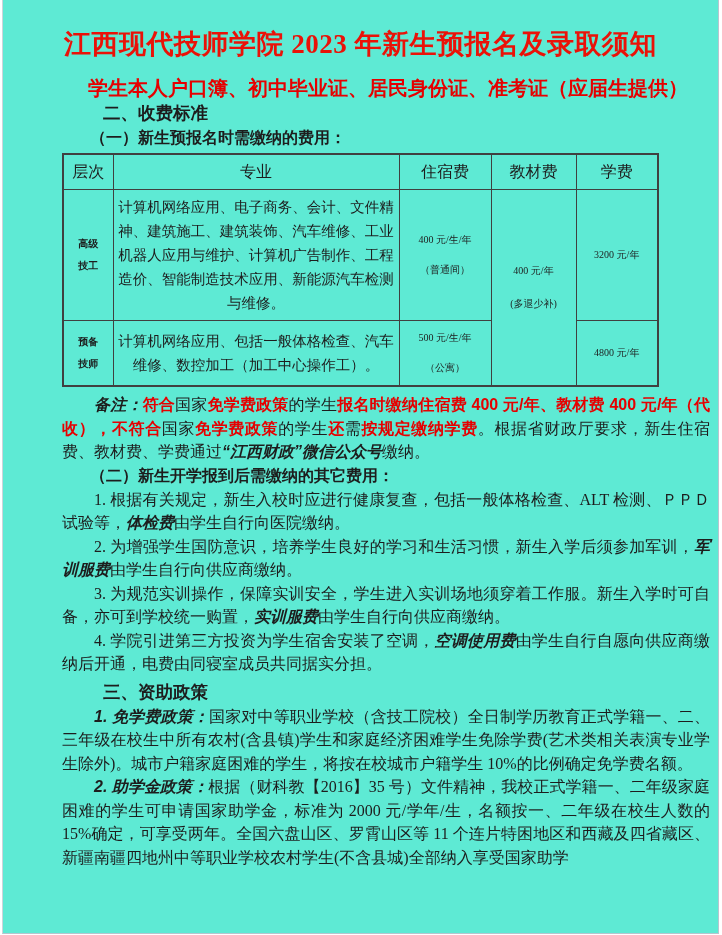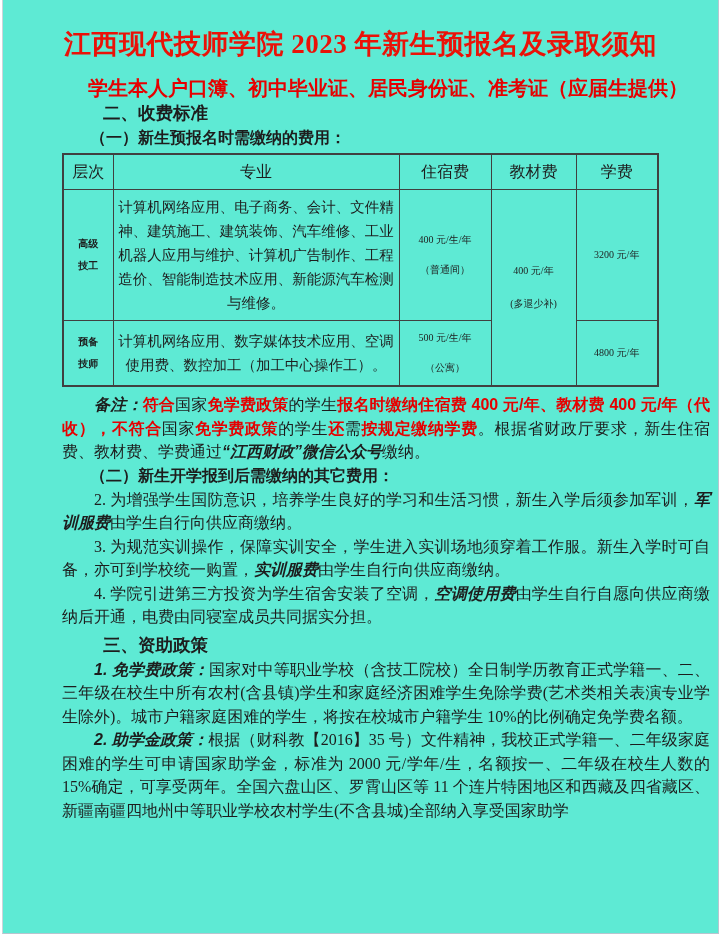--- a/index.html
+++ b/index.html
@@ -148,33 +148,34 @@
           </td>
           <td class="fee-cell" rowspan="2">
             <div>400 元/年</div>
             <div class="fee-sub2">(多退少补)</div>
           </td>
           <td class="fee-cell">3200 元/年</td>
         </tr>
         <tr class="row-prep">
           <td class="level-cell">预备
 技师</td>
-          <td class="major-cell">计算机网络应用、数字媒体技术应用、空调使用费、数控加工（加工中心操作工）。</td>
+          <td class="major-cell">计算机网络应用、包括一般体格检查、汽车维修、数控加工（加工中心操作工）。</td>
           <td class="fee-cell">
             <div>500 元/生/年</div>
             <div class="fee-sub">（公寓）</div>
           </td>
           <td class="fee-cell">4800 元/年</td>
         </tr>
       </tbody>
     </table>
 
     <p class="body-p note"><span class="sg-b">备注：</span><span class="sg-rb">符合</span><span class="sg-n">国家</span><span class="sg-rb">免学费政策</span><span class="sg-n">的学生</span><span class="sg-rb">报名时缴纳住宿费 400 元/年、教材费 400 元/年（代收），不符合</span><span class="sg-n">国家</span><span class="sg-rb">免学费政策</span><span class="sg-n">的学生</span><span class="sg-rb">还</span><span class="sg-n">需</span><span class="sg-rb">按规定缴纳学费</span><span class="sg-n">。根据省财政厅要求，新生住宿费、教材费、学费通过</span><span class="sg-b">“江西财政”微信公众号</span><span class="sg-n">缴纳。</span></p>
 
     <div class="sub-head">（二）新生开学报到后需缴纳的其它费用：</div>
+    <p class="body-p"><span class="sg-n">1. 根据有关规定，新生入校时应进行健康复查，包括一般体格检查、ALT 检测、ＰＰＤ试验等，</span><span class="sg-b">体检费</span><span class="sg-n">由学生自行向医院缴纳。</span></p>
     <p class="body-p"><span class="sg-n">2. 为增强学生国防意识，培养学生良好的学习和生活习惯，新生入学后须参加军训，</span><span class="sg-b">军训服费</span><span class="sg-n">由学生自行向供应商缴纳。</span></p>
     <p class="body-p"><span class="sg-n">3. 为规范实训操作，保障实训安全，学生进入实训场地须穿着工作服。新生入学时可自备，亦可到学校统一购置，</span><span class="sg-b">实训服费</span><span class="sg-n">由学生自行向供应商缴纳。</span></p>
     <p class="body-p"><span class="sg-n">4. 学院引进第三方投资为学生宿舍安装了空调，</span><span class="sg-b">空调使用费</span><span class="sg-n">由学生自行自愿向供应商缴纳后开通，电费由同寝室成员共同据实分担。</span></p>
 
     <div class="sec-head mt">三、资助政策</div>
     <p class="body-p"><span class="sg-b">1. 免学费政策：</span><span class="sg-n">国家对中等职业学校（含技工院校）全日制学历教育正式学籍一、二、三年级在校生中所有农村(含县镇)学生和家庭经济困难学生免除学费(艺术类相关表演专业学生除外)。城市户籍家庭困难的学生，将按在校城市户籍学生 10%的比例确定免学费名额。</span></p>
     <p class="body-p"><span class="sg-b">2. 助学金政策：</span><span class="sg-n">根据（财科教【2016】35 号）文件精神，我校正式学籍一、二年级家庭困难的学生可申请国家助学金，标准为 2000 元/学年/生，名额按一、二年级在校生人数的 15%确定，可享受两年。全国六盘山区、罗霄山区等 11 个连片特困地区和西藏及四省藏区、新疆南疆四地州中等职业学校农村学生(不含县城)全部纳入享受国家助学</span></p>
 
   </div>
 </div>

